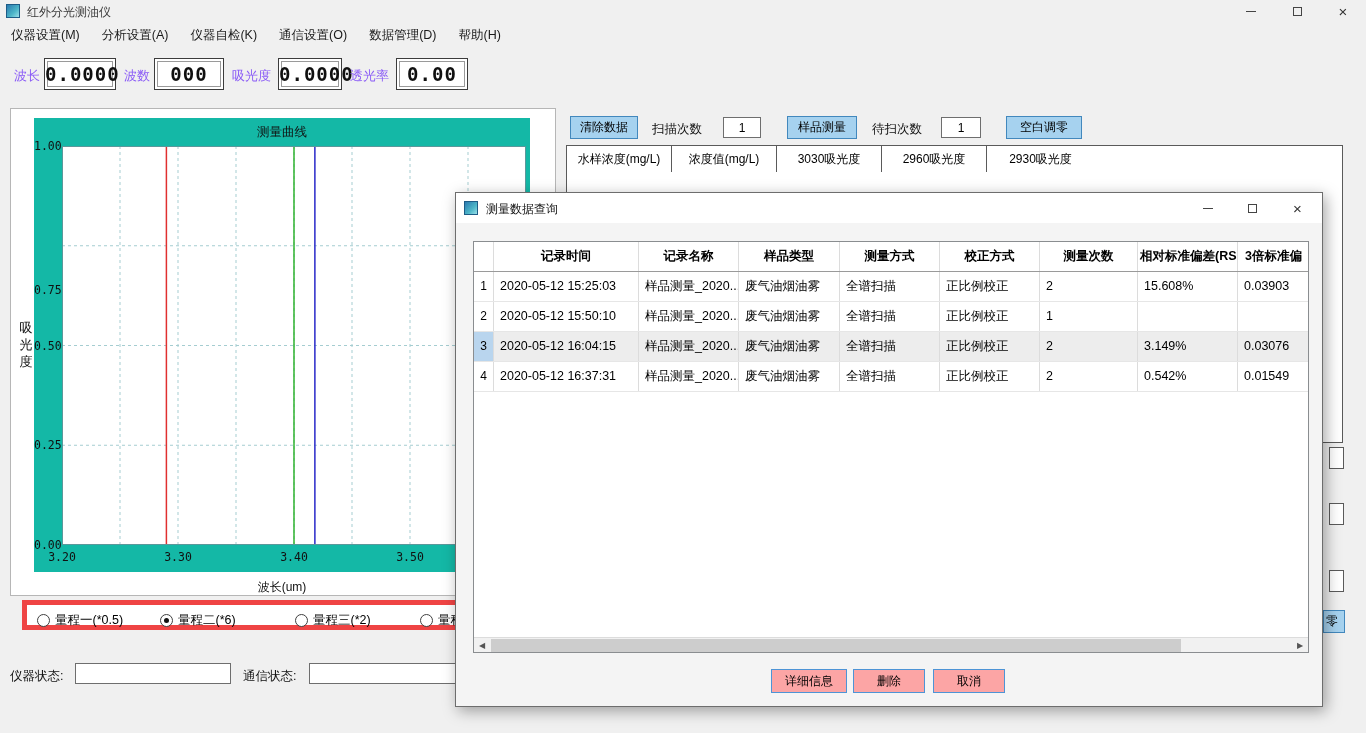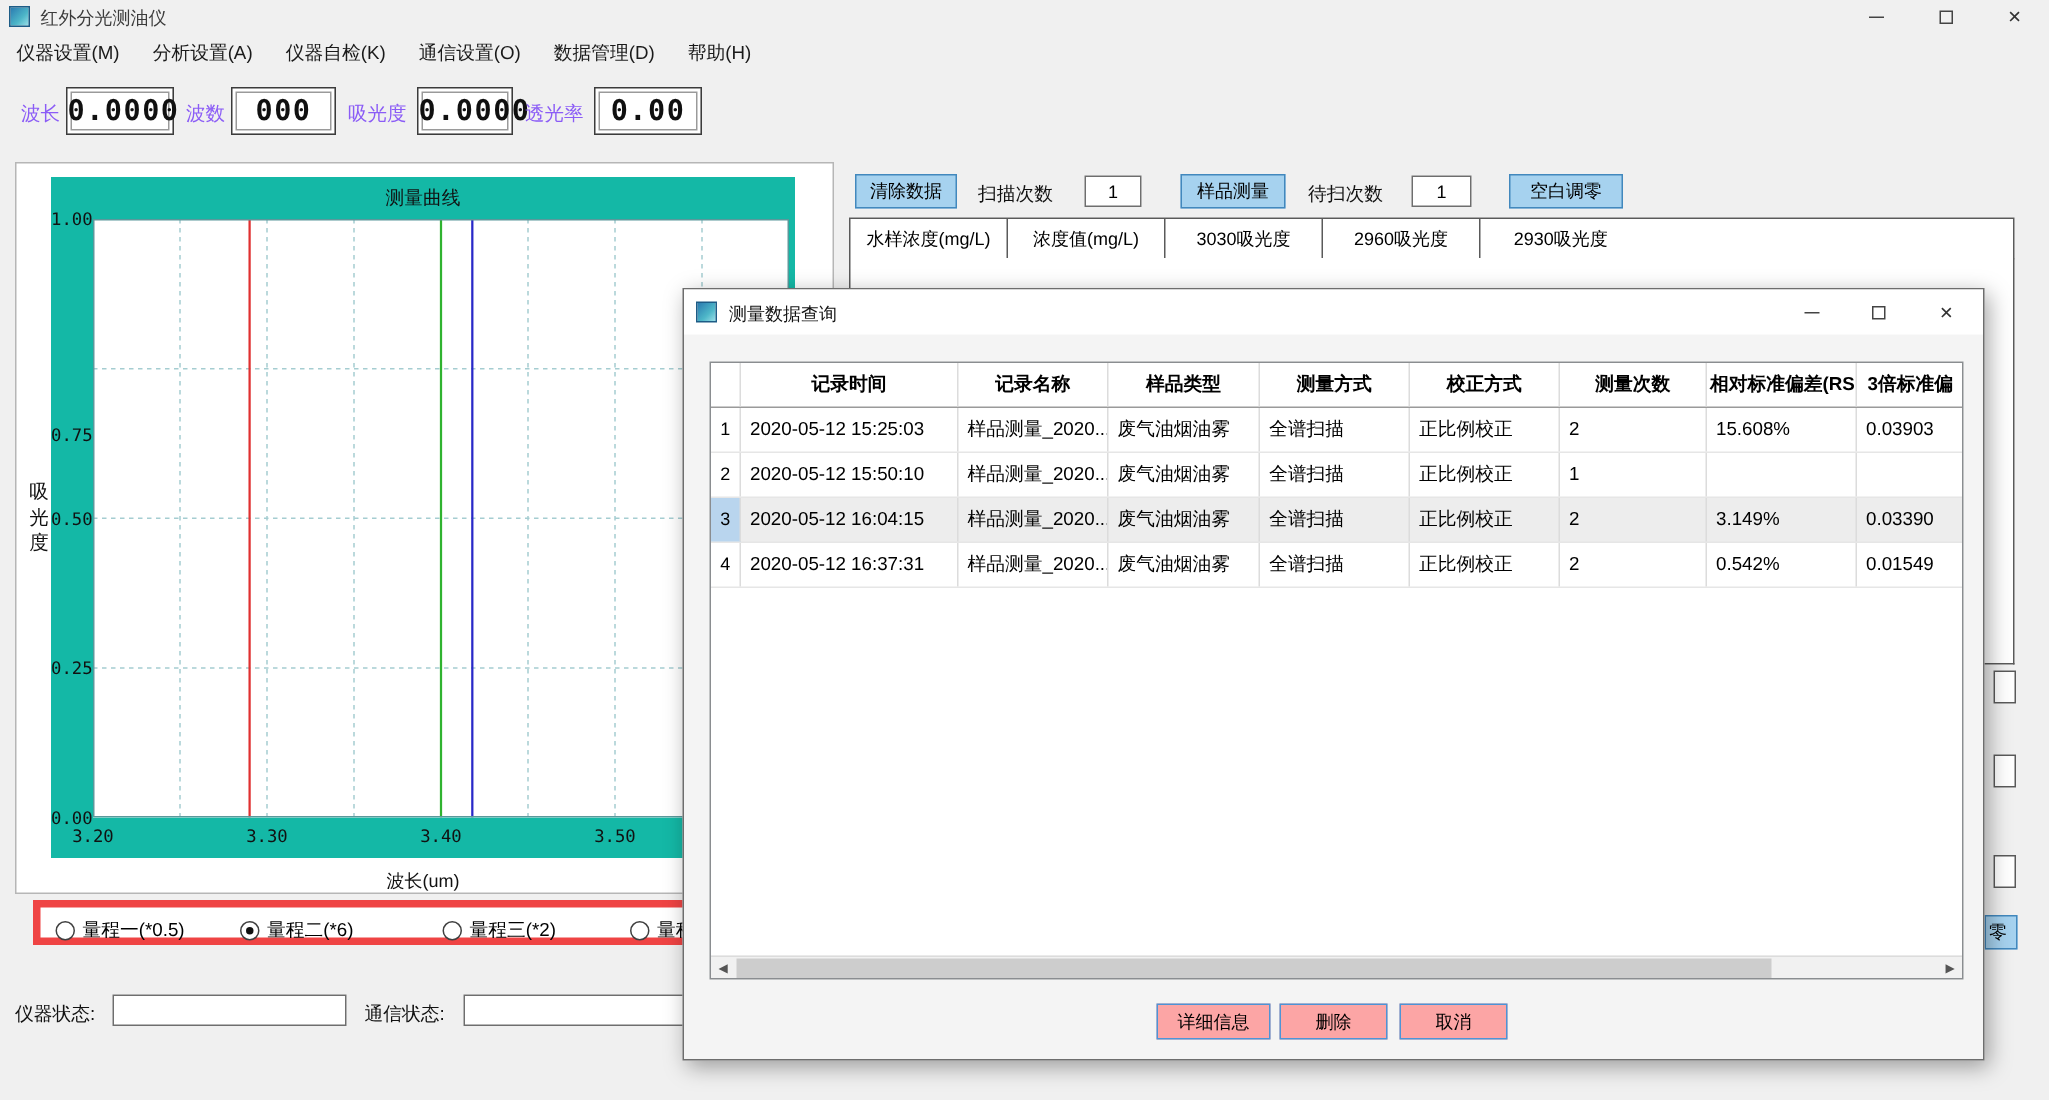--- a/index.html
+++ b/index.html
@@ -249,21 +249,21 @@
         </div>
         <div class="dlg-row selected">
           <div class="dlg-cell dlg-num" style="width: 20px;">3</div>
           <div class="dlg-cell" style="width: 145px;">2020-05-12 16:04:15</div>
           <div class="dlg-cell" style="width: 100px;">样品测量_2020...</div>
           <div class="dlg-cell" style="width: 101px;">废气油烟油雾</div>
           <div class="dlg-cell" style="width: 100px;">全谱扫描</div>
           <div class="dlg-cell" style="width: 100px;">正比例校正</div>
           <div class="dlg-cell" style="width: 98px;">2</div>
           <div class="dlg-cell" style="width: 100px;">3.149%</div>
-          <div class="dlg-cell" style="width: 72px;">0.03390</div>
+          <div class="dlg-cell" style="width: 72px;">0.03076</div>
         </div>
         <div class="dlg-row">
           <div class="dlg-cell dlg-num" style="width: 20px;">4</div>
           <div class="dlg-cell" style="width: 145px;">2020-05-12 16:37:31</div>
           <div class="dlg-cell" style="width: 100px;">样品测量_2020...</div>
           <div class="dlg-cell" style="width: 101px;">废气油烟油雾</div>
           <div class="dlg-cell" style="width: 100px;">全谱扫描</div>
           <div class="dlg-cell" style="width: 100px;">正比例校正</div>
           <div class="dlg-cell" style="width: 98px;">2</div>
           <div class="dlg-cell" style="width: 100px;">0.542%</div>

